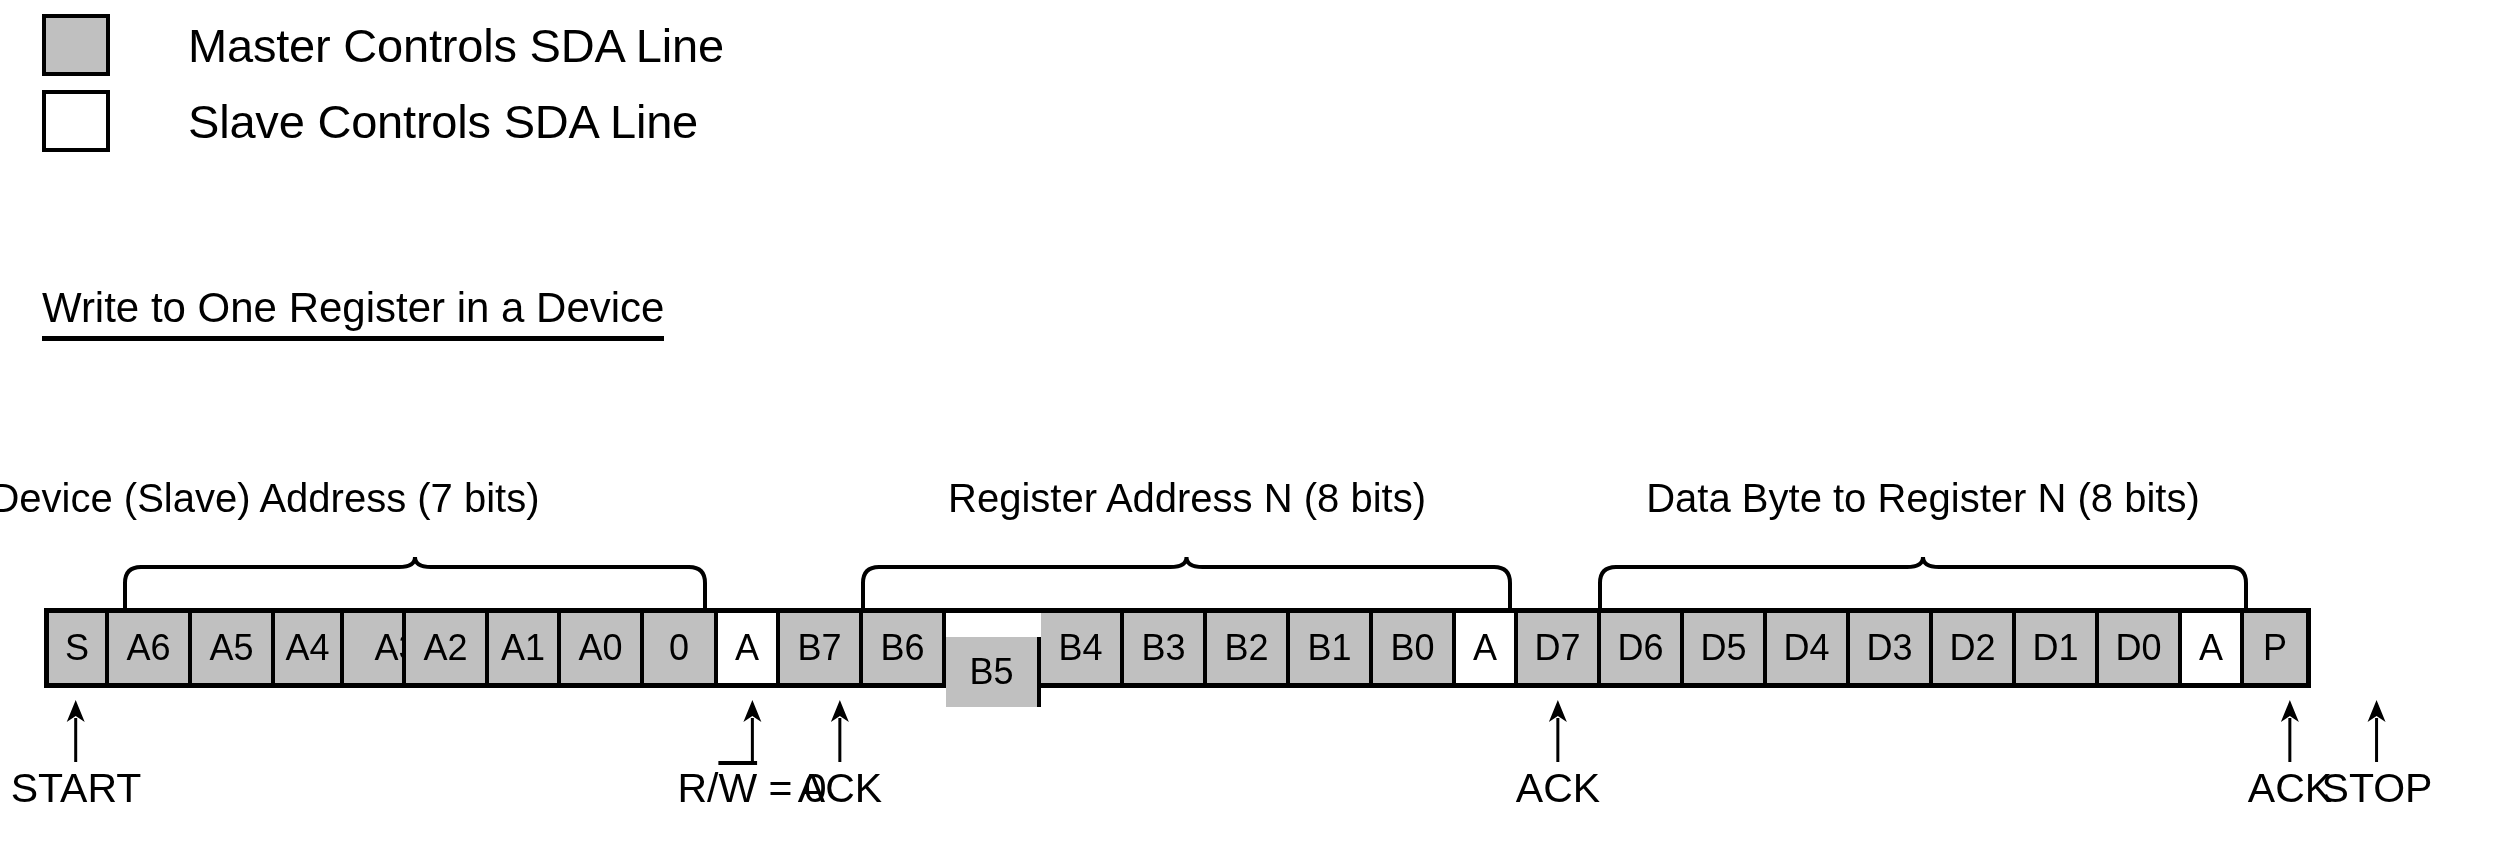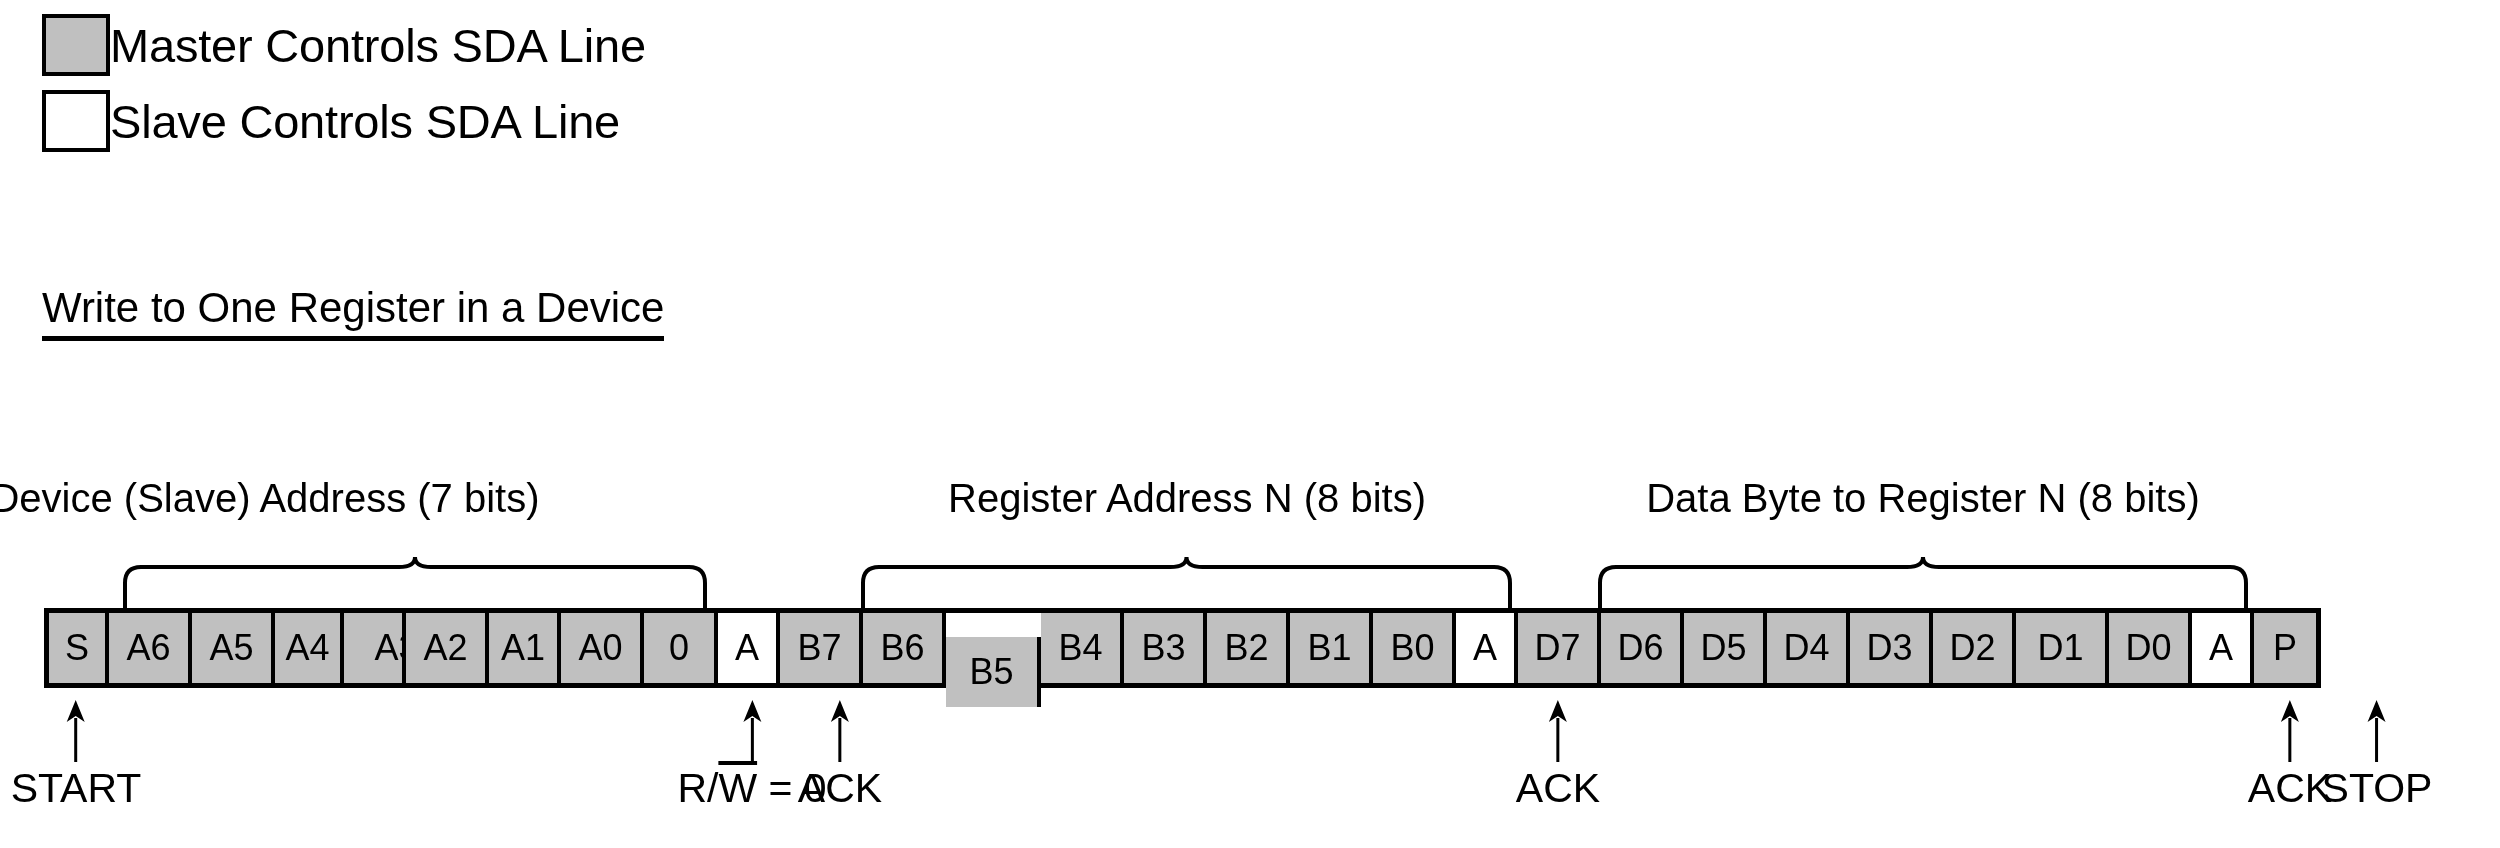--- a/index.html
+++ b/index.html
@@ -29,20 +29,21 @@
   .legend-swatch {
     width: 68px;
     height: 62px;
     border: 4px solid #000000;
     box-sizing: border-box;
     flex: 0 0 auto;
   }
   .legend-swatch.master { background: #c0c0c0; }
   .legend-swatch.slave  { background: #ffffff; }
   .legend-label {
+    margin-left: 78px;
     font-size: 47px;
     line-height: 1;
     white-space: nowrap;
     letter-spacing: -0.2px;
   }
 
   
   #diagram-title {
     position: absolute;
     left: 42px;
@@ -226,21 +227,21 @@
       </div>
       <div class="cell" style="width: 83px;">
         <span>D4</span>
       </div>
       <div class="cell" style="width: 83px;">
         <span>D3</span>
       </div>
       <div class="cell" style="width: 83px;">
         <span>D2</span>
       </div>
-      <div class="cell" style="width: 93px;">
+      <div class="cell" style="width: 83px;">
         <span>D1</span>
       </div>
       <div class="cell" style="width: 83px;">
         <span>D0</span>
       </div>
       <div class="cell slave" style="width: 62px;">
         <span>A</span>
       </div>
       <div class="cell" style="width: 62px;">
         <span>P</span>

